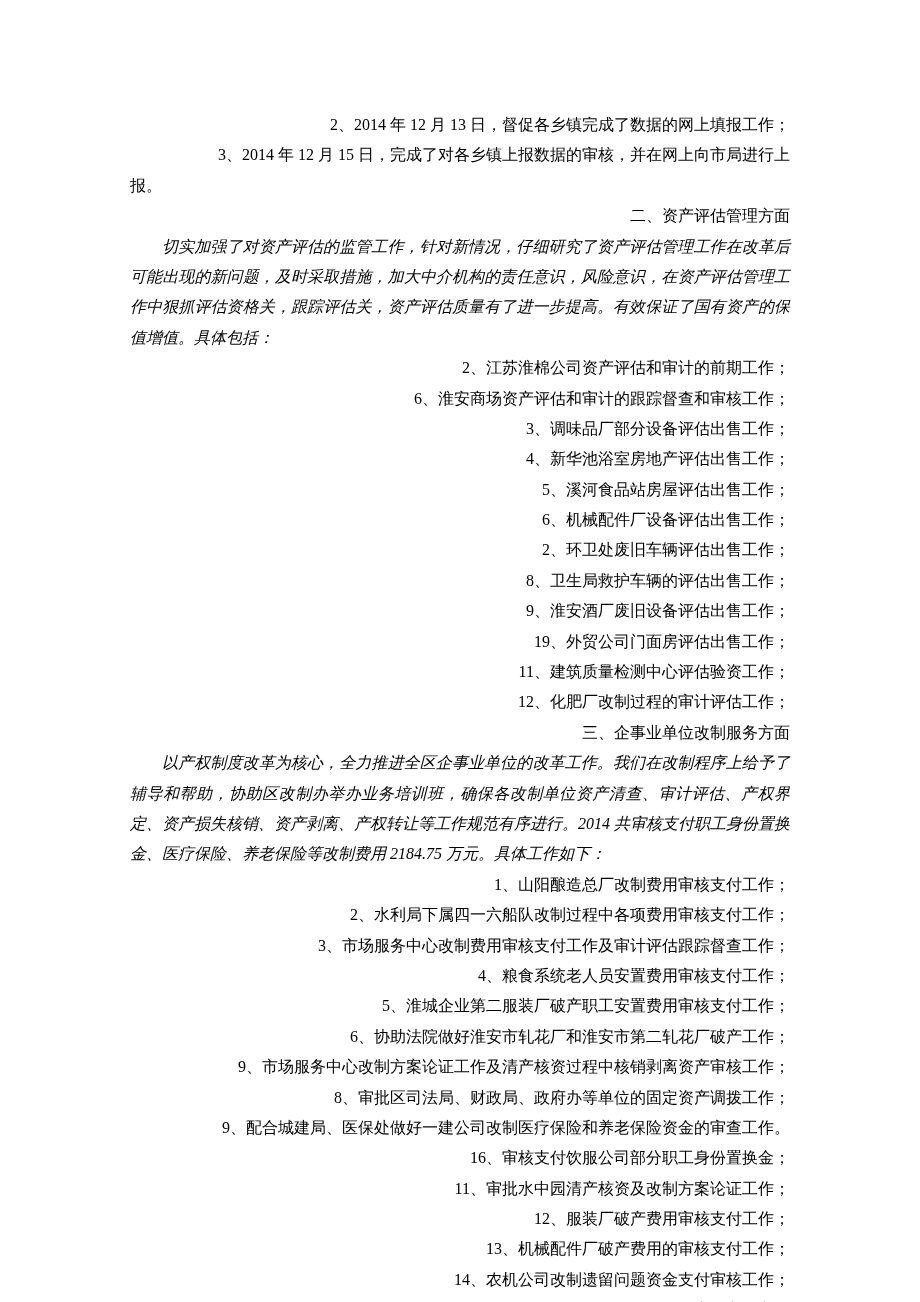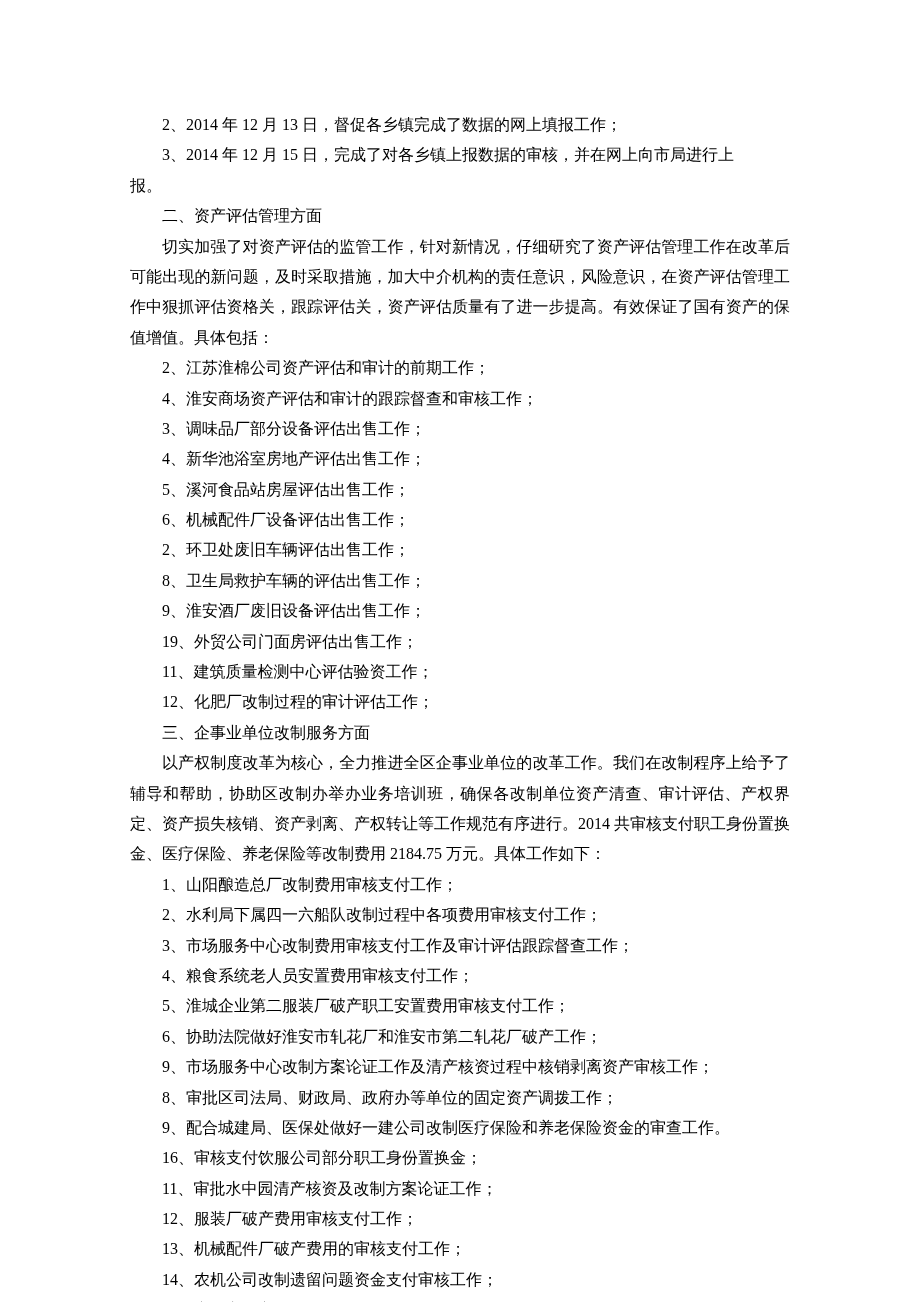--- a/index.html
+++ b/index.html
@@ -13,41 +13,43 @@
       font-size: 16px;
       line-height: 1.9;
       color: #000000;
       padding: 110px 130px 200px 130px;
       width: 920px;
     }
     .paragraph {
       text-indent: 2em;
       text-align: justify;
       margin: 0;
+      font-style: italic;
     }
     .line-first {
       text-indent: 2em;
       margin: 0;
+      text-align: right;
     }
     .line-continuation {
       text-indent: 0;
       margin: 0;
       text-align: justify;
     }
   </style>
 </head>
 <body>
 
 <p class="line-first">2、2014 年 12 月 13 日，督促各乡镇完成了数据的网上填报工作；</p>
 <p class="line-first">3、2014 年 12 月 15 日，完成了对各乡镇上报数据的审核，并在网上向市局进行上</p>
 <p class="line-continuation">报。</p>
 <p class="line-first">二、资产评估管理方面</p>
 <p class="paragraph">切实加强了对资产评估的监管工作，针对新情况，仔细研究了资产评估管理工作在改革后可能出现的新问题，及时采取措施，加大中介机构的责任意识，风险意识，在资产评估管理工作中狠抓评估资格关，跟踪评估关，资产评估质量有了进一步提高。有效保证了国有资产的保值增值。具体包括：</p>
 <p class="line-first">2、江苏淮棉公司资产评估和审计的前期工作；</p>
-<p class="line-first">4、淮安商场资产评估和审计的跟踪督查和审核工作；</p>
+<p class="line-first">6、淮安商场资产评估和审计的跟踪督查和审核工作；</p>
 <p class="line-first">3、调味品厂部分设备评估出售工作；</p>
 <p class="line-first">4、新华池浴室房地产评估出售工作；</p>
 <p class="line-first">5、溪河食品站房屋评估出售工作；</p>
 <p class="line-first">6、机械配件厂设备评估出售工作；</p>
 <p class="line-first">2、环卫处废旧车辆评估出售工作；</p>
 <p class="line-first">8、卫生局救护车辆的评估出售工作；</p>
 <p class="line-first">9、淮安酒厂废旧设备评估出售工作；</p>
 <p class="line-first">19、外贸公司门面房评估出售工作；</p>
 <p class="line-first">11、建筑质量检测中心评估验资工作；</p>
 <p class="line-first">12、化肥厂改制过程的审计评估工作；</p>

